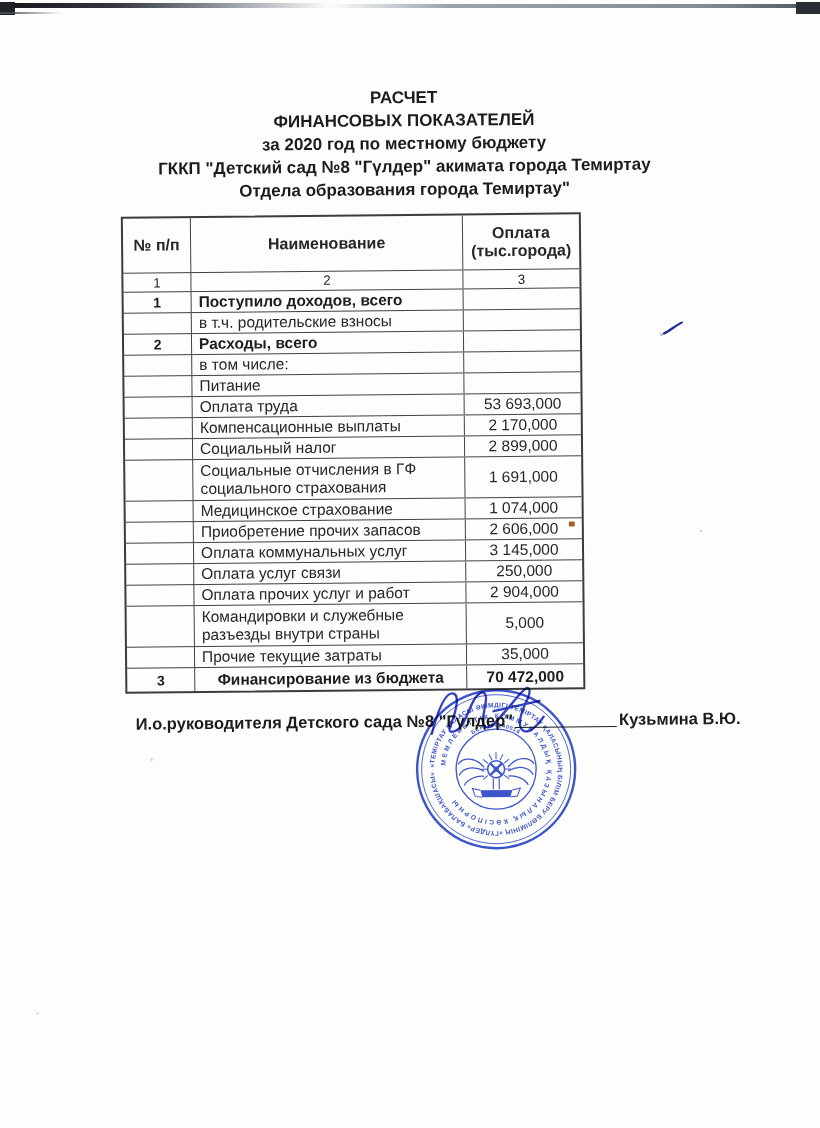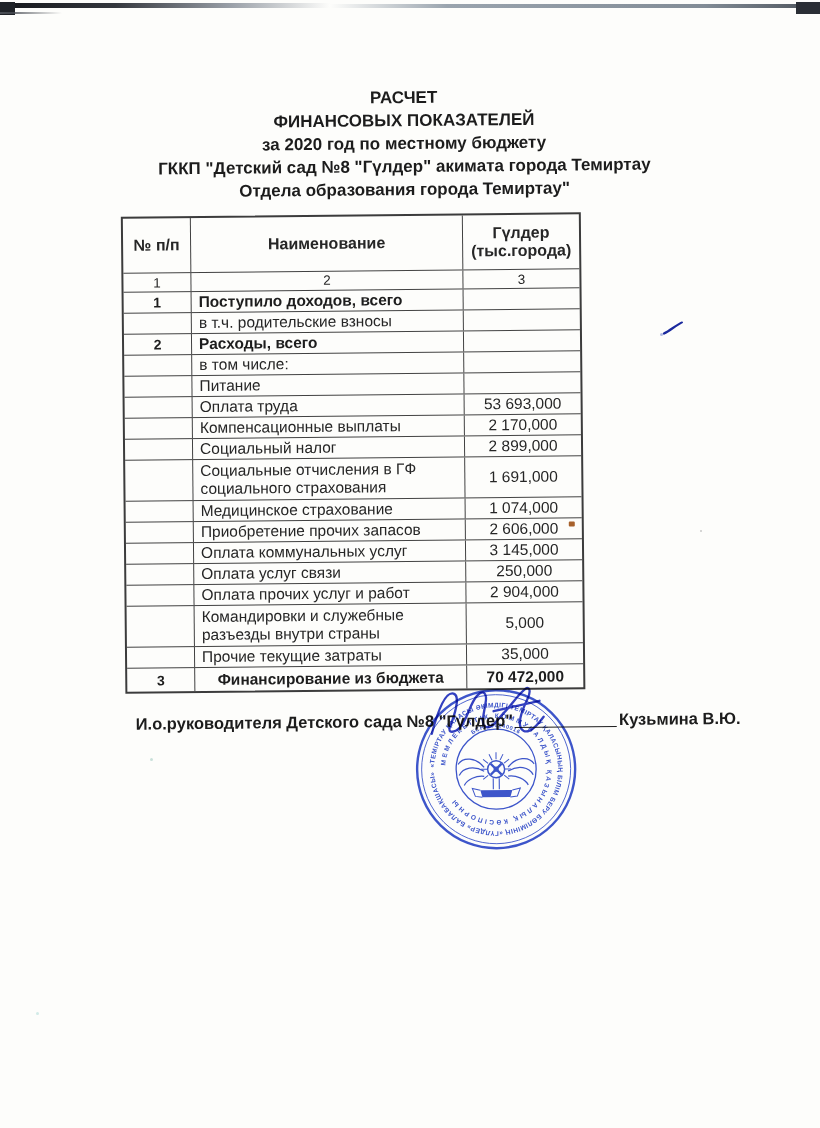--- a/index.html
+++ b/index.html
@@ -84,21 +84,21 @@
         <div class="title-line">за  2020 год по местному бюджету</div>
         <div class="title-line">ГККП "Детский сад №8 "Гүлдер" акимата города Темиртау</div>
         <div class="title-line">Отдела образования города Темиртау"</div>
       </div>
 
     <div class="t-table">
       <div class="t-row h-head first">
         <div class="cell c1">№ п/п</div>
         <div class="cell c2 center">Наименование</div>
         <div class="cell c3">
-          <div>Гүлдер</div>
+          <div>Оплата</div>
           <div>(тыс.города)</div>
         </div>
       </div>
       <div class="t-row h-num">
         <div class="cell c1">1</div>
         <div class="cell c2 center">2</div>
         <div class="cell c3">3</div>
       </div>
       <div>
           <div class="t-row r bold">

